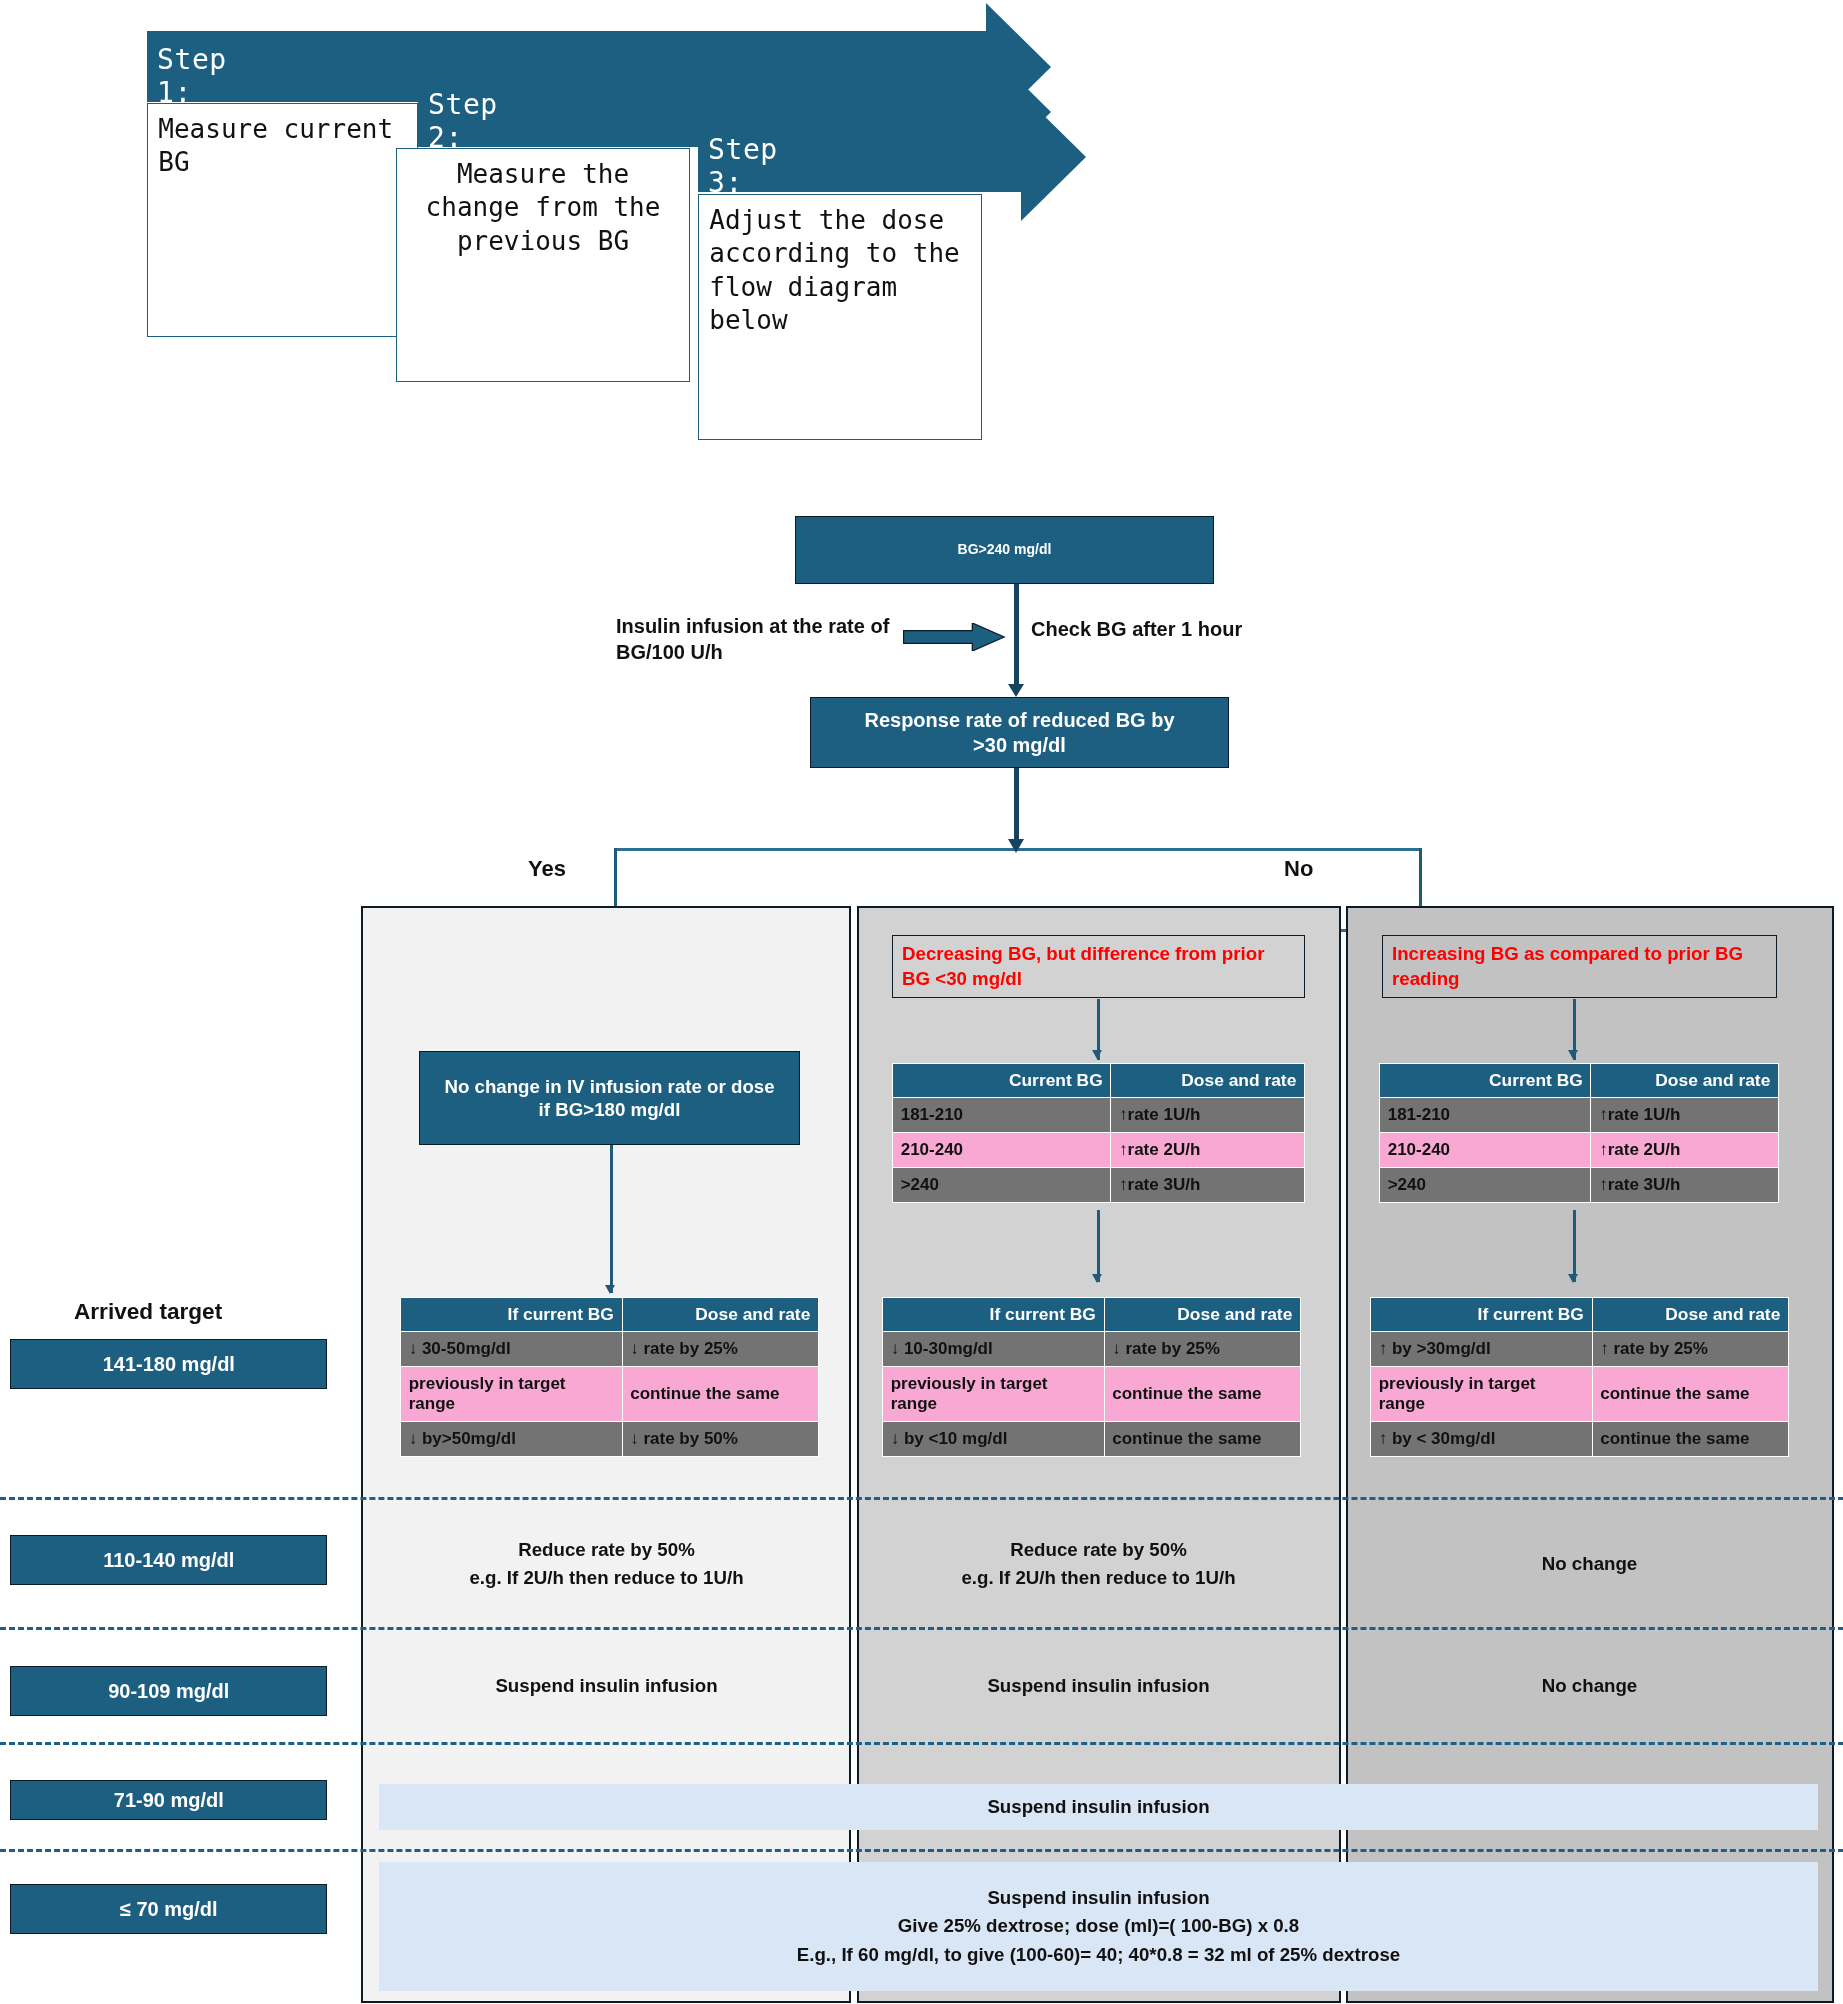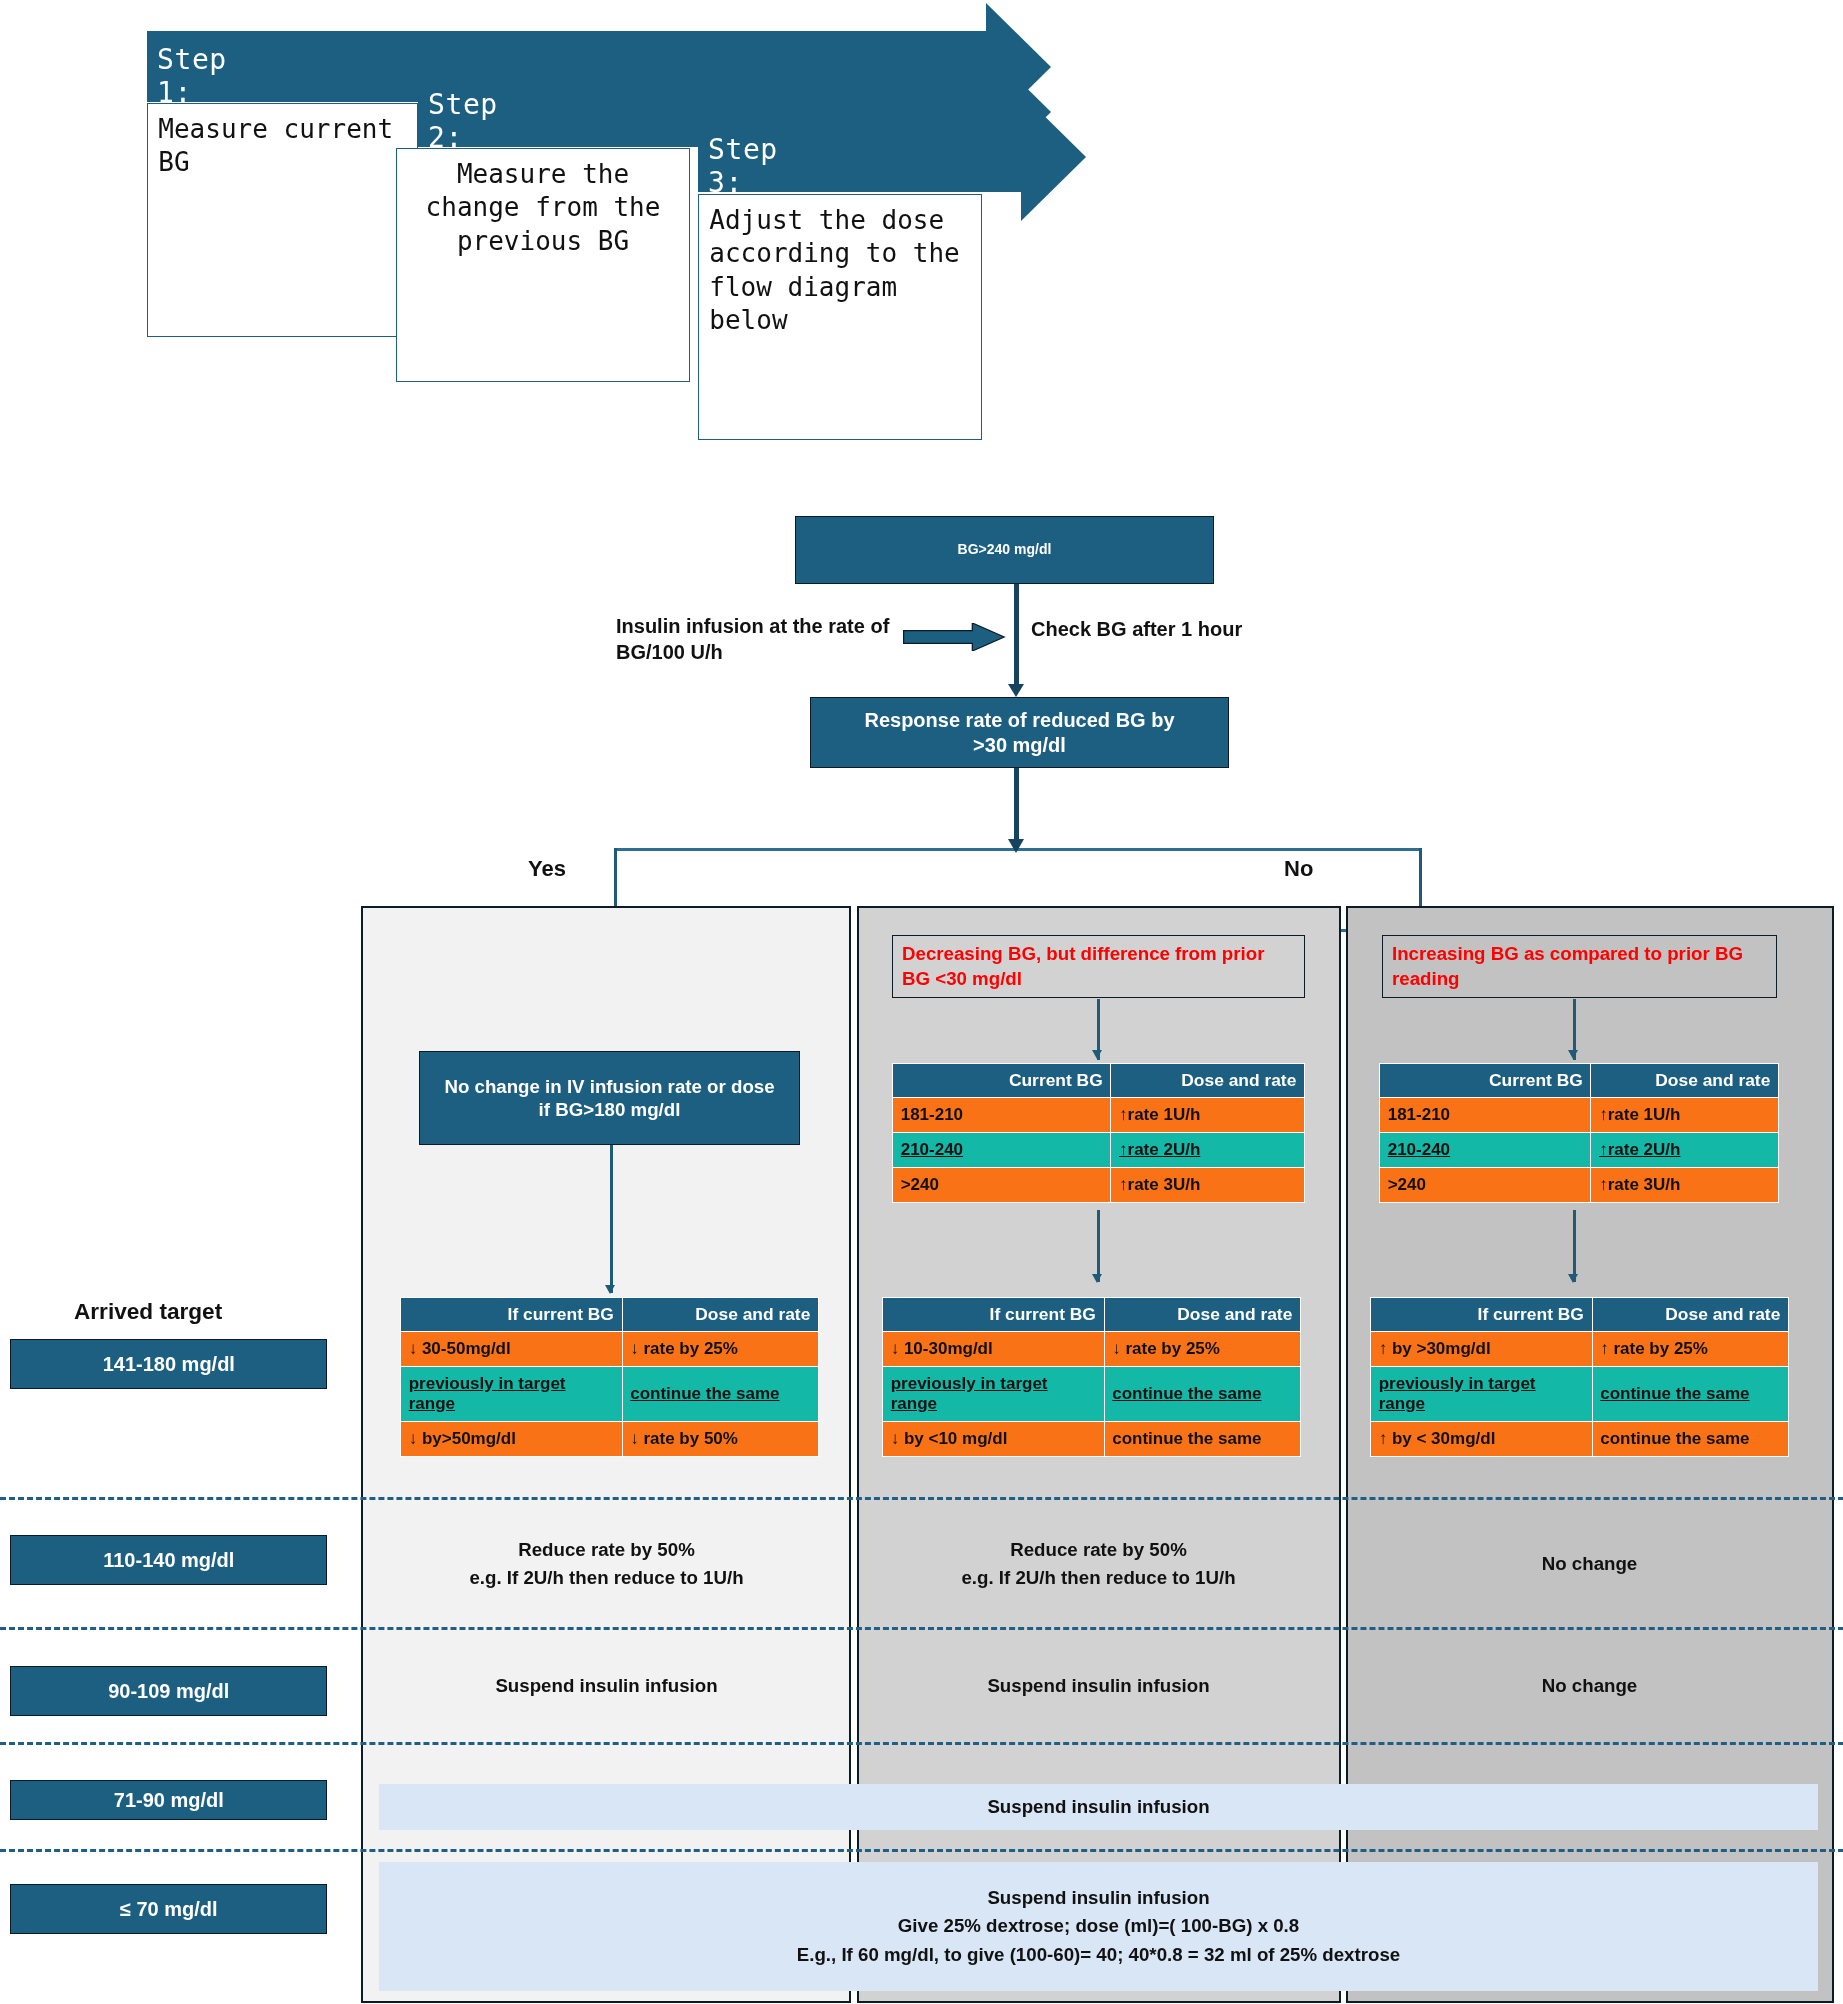--- a/index.html
+++ b/index.html
@@ -47,22 +47,22 @@
   #panel-yes{background:#f2f2f2;}
   #panel-dec{background:#d2d2d2;}
   #panel-inc{background:#c2c2c2;}
 
   
   .dtable{position:absolute;border-collapse:collapse;table-layout:fixed;
     font-size:17px;font-weight:bold;color:#111;}
   .dtable th{background:#1d5f80;color:#fff;text-align:right;
     padding:5.8px 7.7px;font-size:17.4px;border:1.3px solid #ffffff;}
   .dtable td{padding:7px 7.7px;border:1.3px solid #ffffff;vertical-align:middle;}
-  .dtable tr.r-odd td{background:#f97316;}
-  .dtable tr.r-even td{background:#14b8a6;text-decoration:underline;}
+  .dtable tr.r-odd td{background:#737373;}
+  .dtable tr.r-even td{background:#f9a8d4;}
 
   
   .chip{position:absolute;background:#1d5f80;border:1.9px solid #0d1b26;
     box-sizing:border-box;color:#fff;font-weight:bold;font-size:20px;
     display:flex;align-items:center;justify-content:center;}
   #arrived-target{position:absolute;font-size:22.6px;font-weight:bold;color:#111;}
 
   
   .dashsep{position:absolute;height:0;border-top:3.2px dashed #1f5f86;}
 

